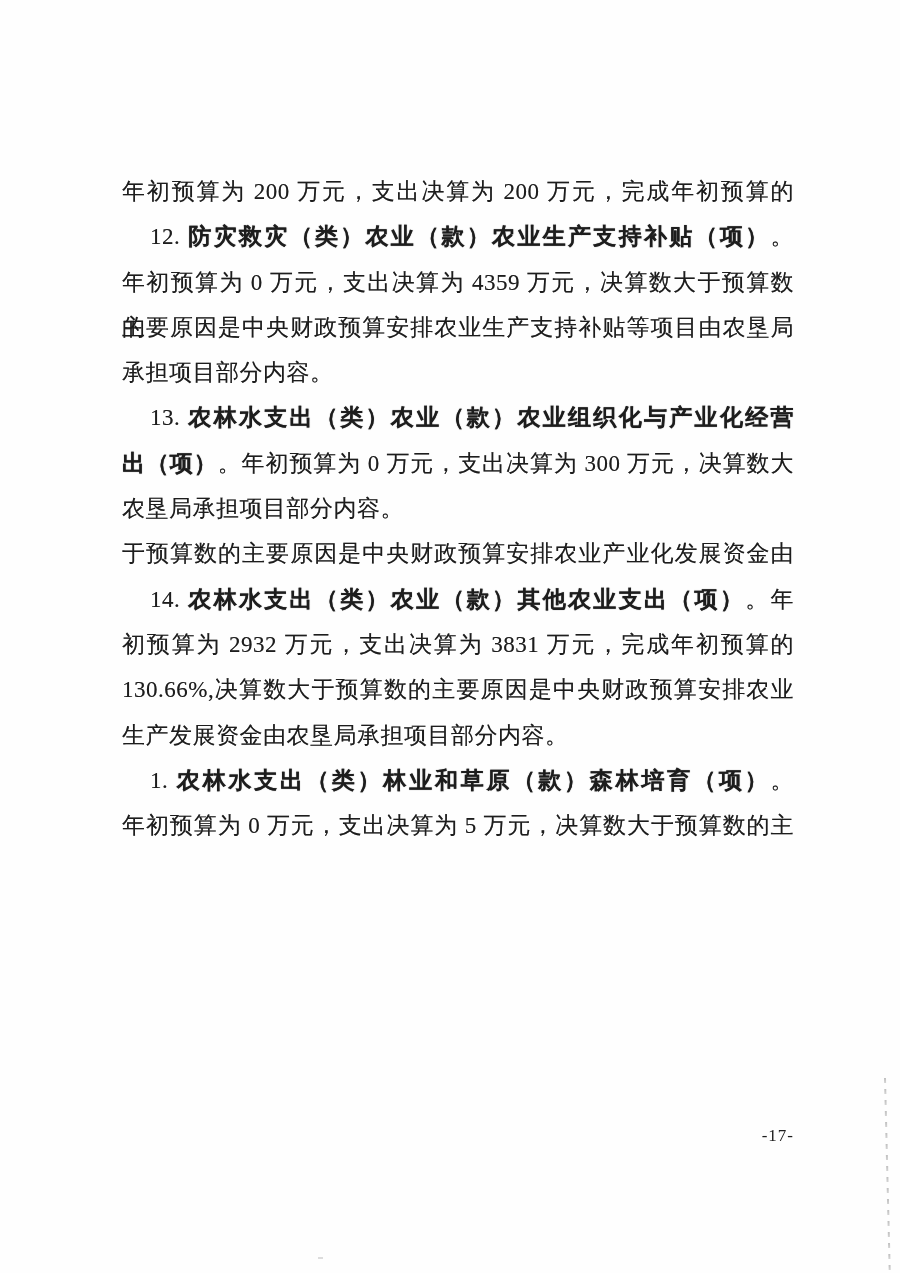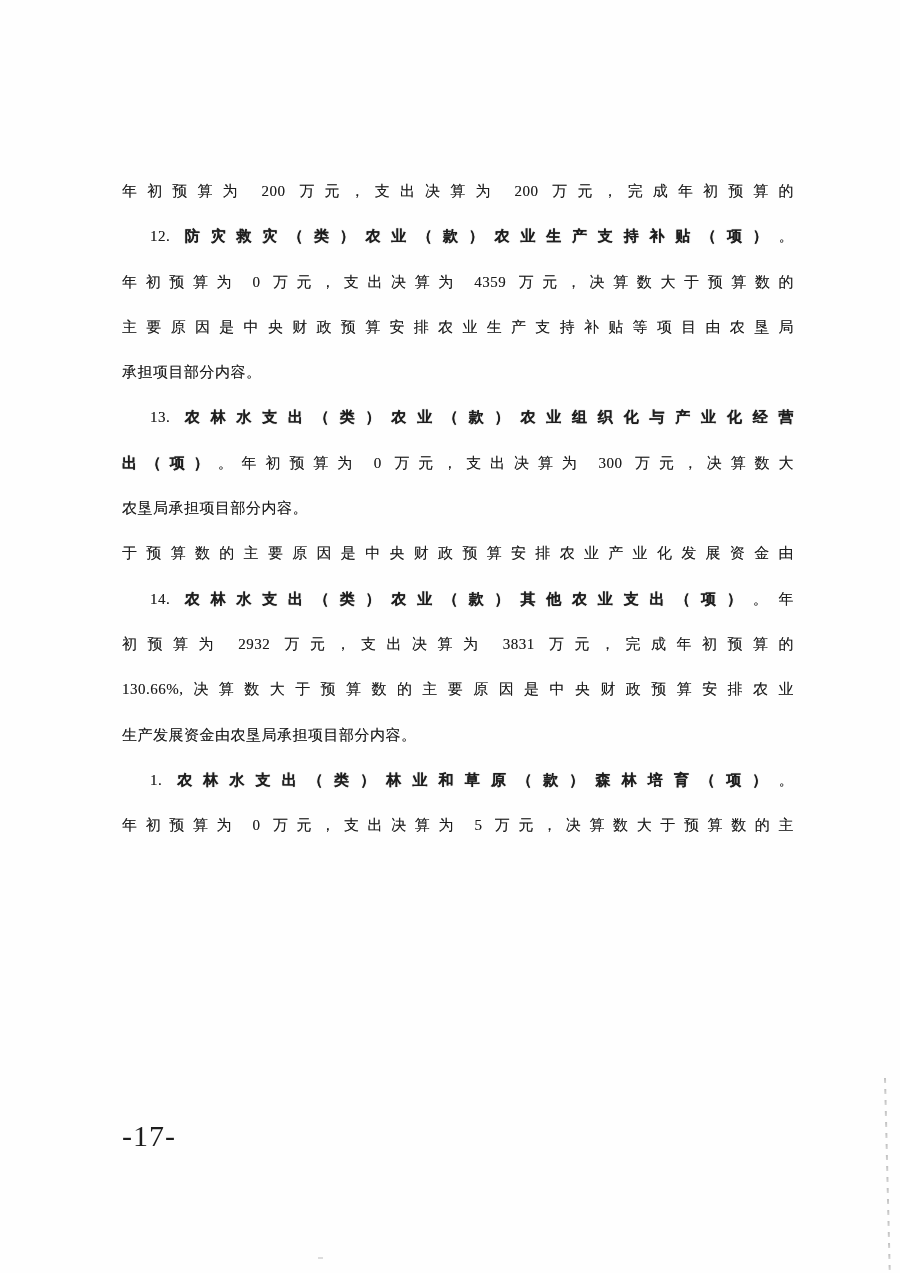--- a/index.html
+++ b/index.html
@@ -22,21 +22,21 @@
   }
   .text-block {
     position: absolute;
     left: 122px;
     top: 169px;
     width: 672px;
   }
   .line {
     height: 45.3px;
     line-height: 45.3px;
-    font-size: 15px;
+    font-size: 23px;
     letter-spacing: 0.5px;
     white-space: normal;
     overflow: visible;
     text-shadow: 0 0 0.4px rgba(0,0,0,0.45);
   }
   .line.j {
     text-align: justify;
     text-align-last: justify;
   }
   .line.ind {
@@ -44,22 +44,22 @@
   }
   .seg-bold {
     font-weight: 700;
     text-shadow: 0 0 0.8px rgba(0,0,0,0.8);
   }
   .page-number {
     position: absolute;
     left: 122px;
     top: 1122px;
     width: 672px;
-    text-align: left;
-    font-size: 30px;
+    text-align: right;
+    font-size: 17px;
     line-height: 28px;
     letter-spacing: 1px;
   }
   .artifact-vline {
     position: absolute;
     left: 884px;
     top: 1078px;
     width: 2px;
     height: 196px;
     background: repeating-linear-gradient(180deg,

